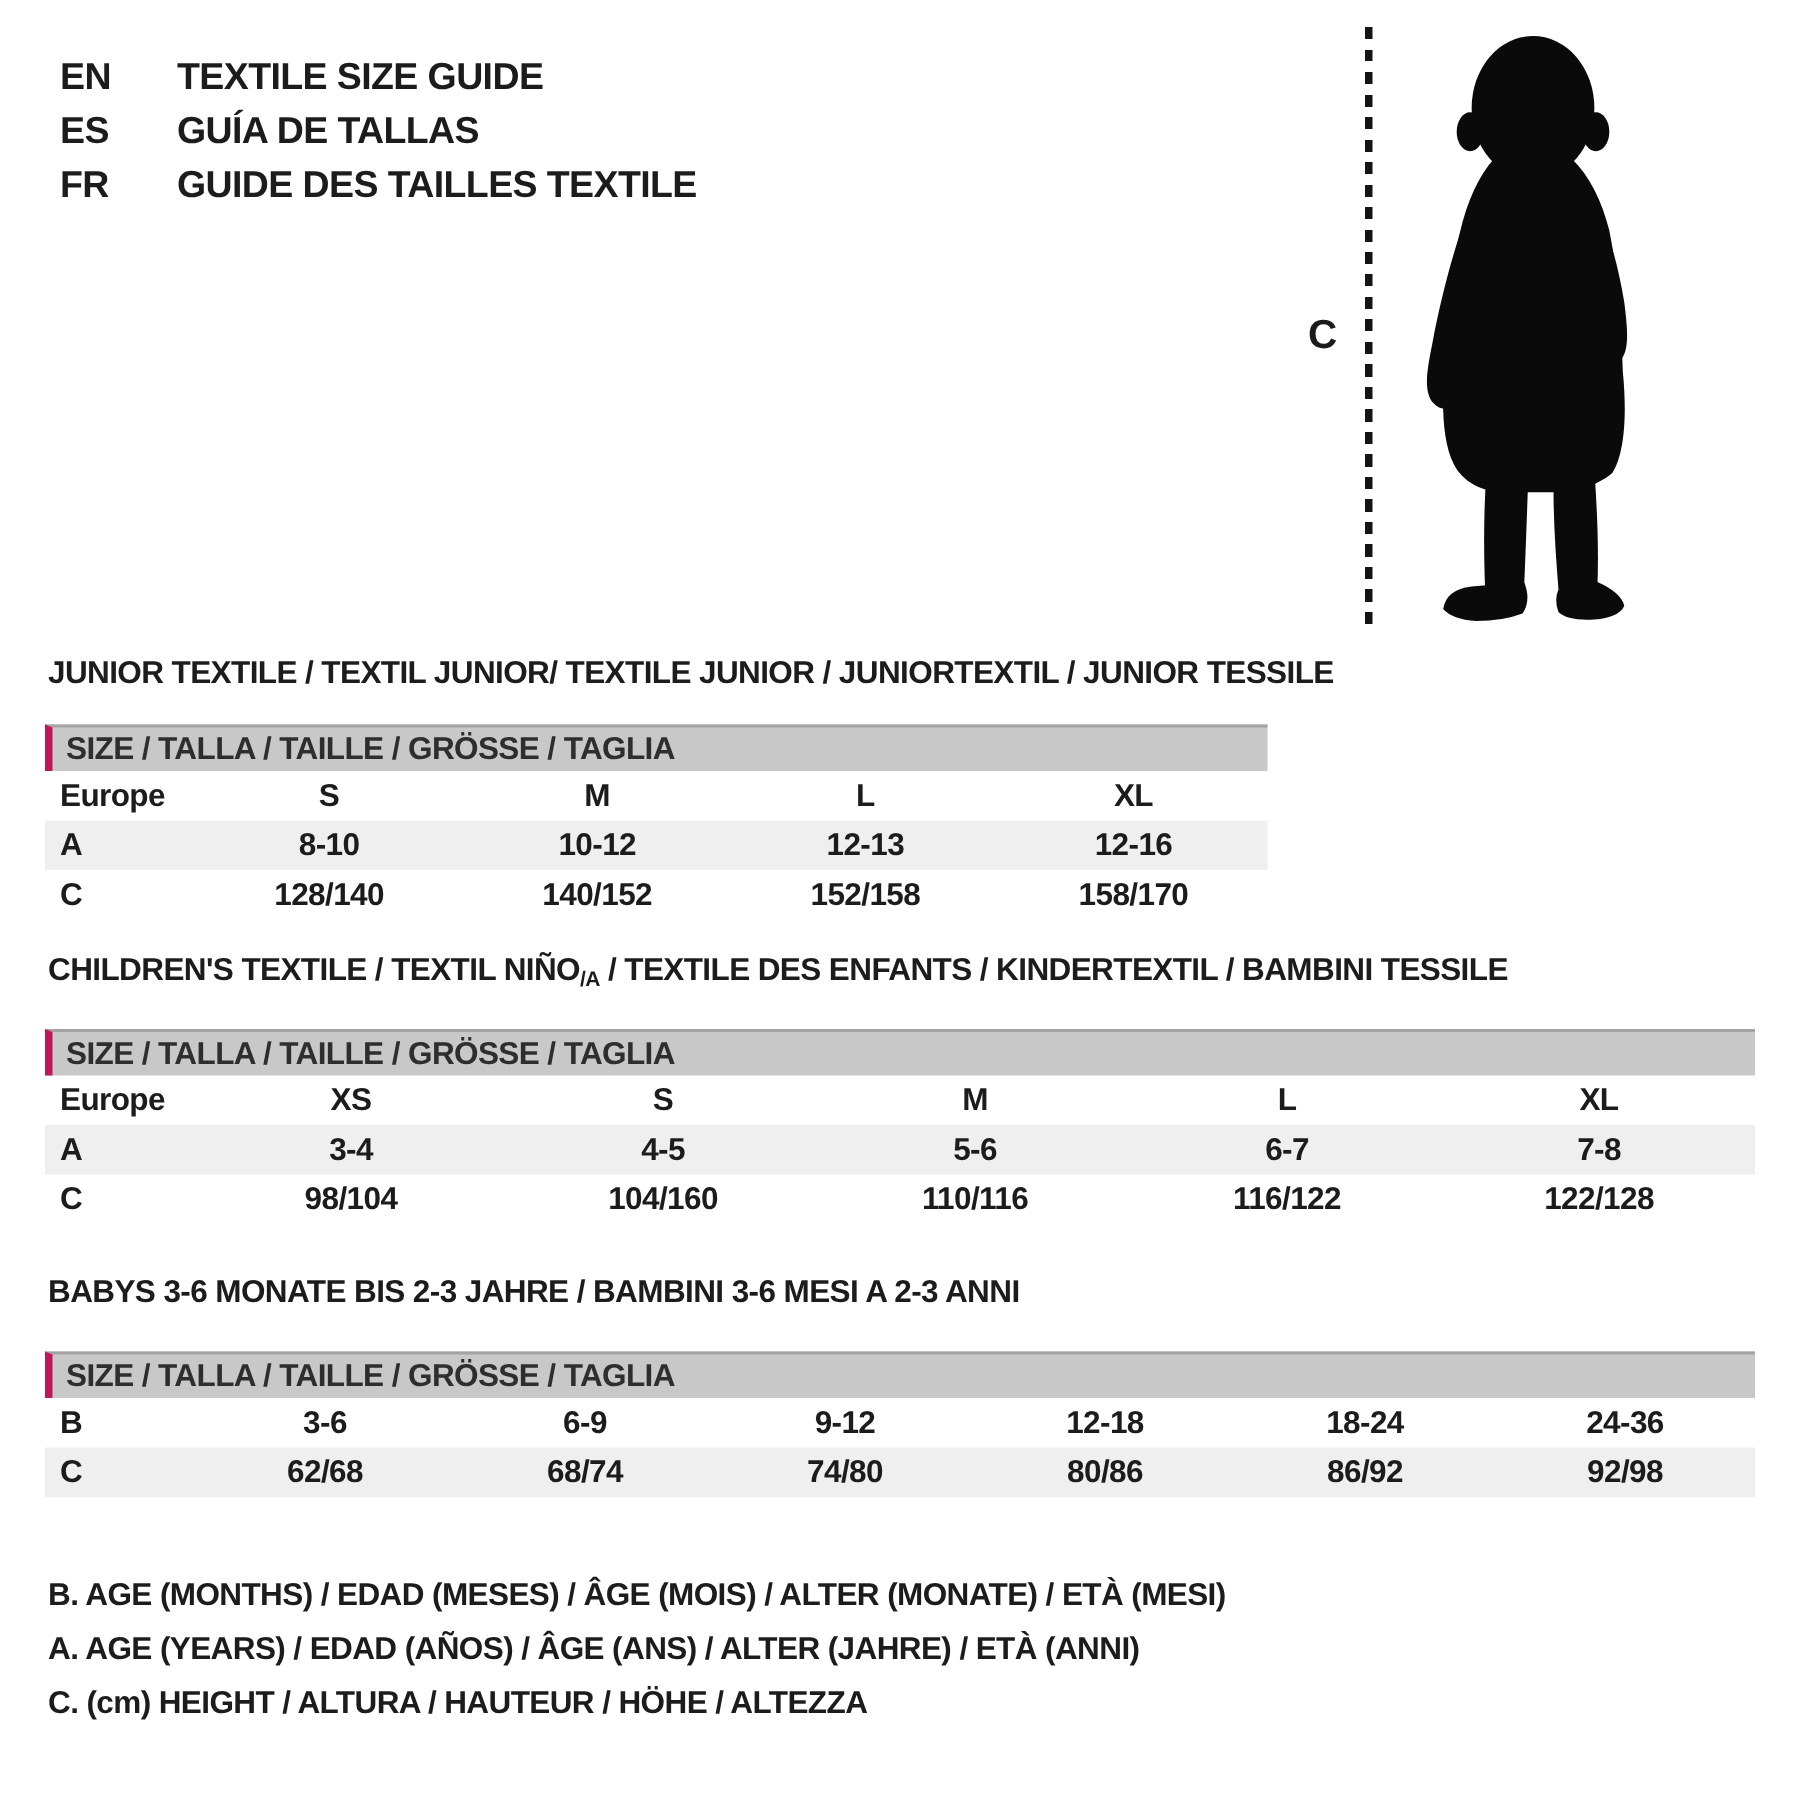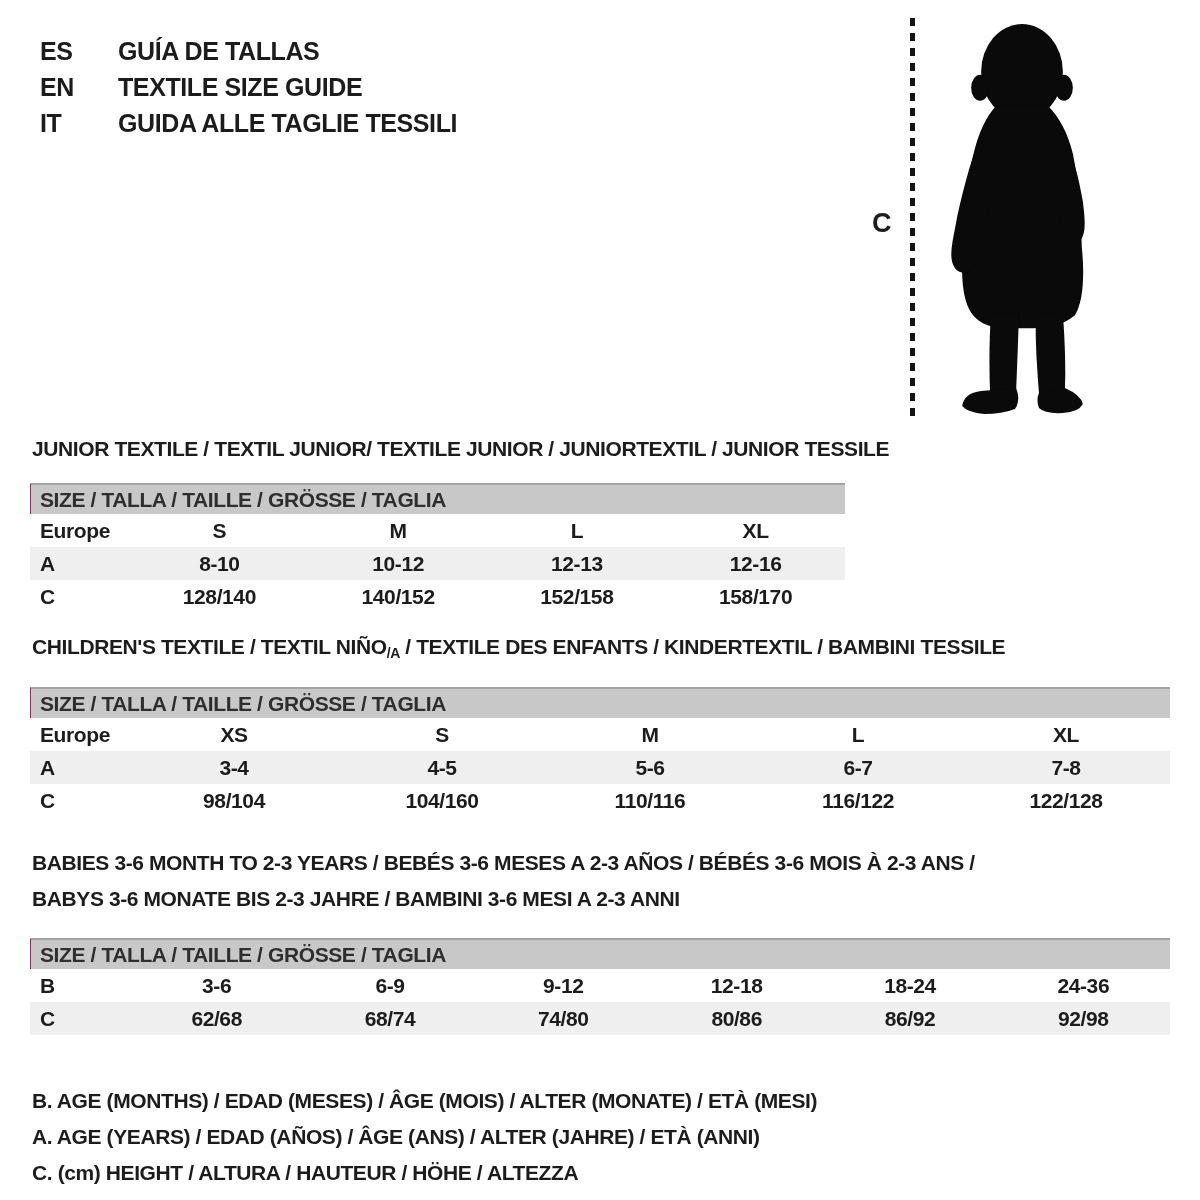--- a/index.html
+++ b/index.html
@@ -35,21 +35,21 @@
   .heading-children { margin-top: 21px; }
   .heading-babies   { margin-top: 28px; line-height: 36px; }
   .sub-small { font-size: 14px; vertical-align: -4px; letter-spacing: -0.4px; }
 
   
   .size-table { margin-top: 21px; }
   .w-junior { width: 815px; }
   .w-full   { width: 1140px; }
   .thead-bar {
     height: 31px; background: #c8c8c8;
-    border-top: 2px solid #a3a3a3; border-left: 1px solid #be185d;
+    border-top: 2px solid #a3a3a3; border-left: 5px solid #be185d;
     display: flex; align-items: center; padding-left: 9px;
     font-size: 21px; color: #2e2e2e;
   }
   .trow { display: grid; height: 33px; align-items: center; font-size: 21px; }
   .cols-4 { grid-template-columns: 100px repeat(4, 1fr); }
   .cols-5 { grid-template-columns: 100px repeat(5, 1fr); }
   .cols-6 { grid-template-columns: 100px repeat(6, 1fr); }
   .trow.stripe { background: #efefef; }
   .row-label { padding-left: 10px; text-align: left; }
   .tcell { text-align: center; }
@@ -59,30 +59,30 @@
   .legend-line { font-size: 21px; line-height: 36px; }
 </style>
 </head>
 <body>
 
 <div class="page">
 
   <div class="top-block">
     <div class="languages">
       <div class="lang-row">
+        <span class="lang-code">EN</span>
+        <span class="lang-title">TEXTILE SIZE GUIDE</span>
+      </div>
+      <div class="lang-row">
         <span class="lang-code">ES</span>
         <span class="lang-title">GUÍA DE TALLAS</span>
       </div>
       <div class="lang-row">
-        <span class="lang-code">EN</span>
-        <span class="lang-title">TEXTILE SIZE GUIDE</span>
-      </div>
-      <div class="lang-row">
-        <span class="lang-code">IT</span>
-        <span class="lang-title">GUIDA ALLE TAGLIE TESSILI</span>
+        <span class="lang-code">FR</span>
+        <span class="lang-title">GUIDE DES TAILLES TEXTILE</span>
       </div>
     </div>
 
     <div class="figure">
       <span class="measure-label">C</span>
       <div class="measure-line"></div>
       <svg class="baby-svg" viewBox="0 0 180 405" xmlns="http://www.w3.org/2000/svg">
         <g fill="#0a0a0a">
 
           <ellipse cx="90" cy="56" rx="41" ry="48"></ellipse>
@@ -180,21 +180,20 @@
       <span class="row-label">C</span>
       <span class="tcell">98/104</span>
       <span class="tcell">104/160</span>
       <span class="tcell">110/116</span>
       <span class="tcell">116/122</span>
       <span class="tcell">122/128</span>
     </div>
   </div>
 
   <div class="section-heading heading-babies">
-    <div>BABIES 3-6 MONTH TO 2-3 YEARS / BEBÉS 3-6 MESES A 2-3 AÑOS / BÉBÉS 3-6 MOIS À 2-3 ANS /</div>
     <div>BABYS 3-6 MONATE BIS 2-3 JAHRE / BAMBINI 3-6 MESI A 2-3 ANNI</div>
   </div>
 
   <div class="size-table w-full">
     <div class="thead-bar">SIZE / TALLA / TAILLE / GRÖSSE / TAGLIA</div>
     <div class="trow cols-6">
       <span class="row-label">B</span>
       <span class="tcell">3-6</span>
       <span class="tcell">6-9</span>
       <span class="tcell">9-12</span>

